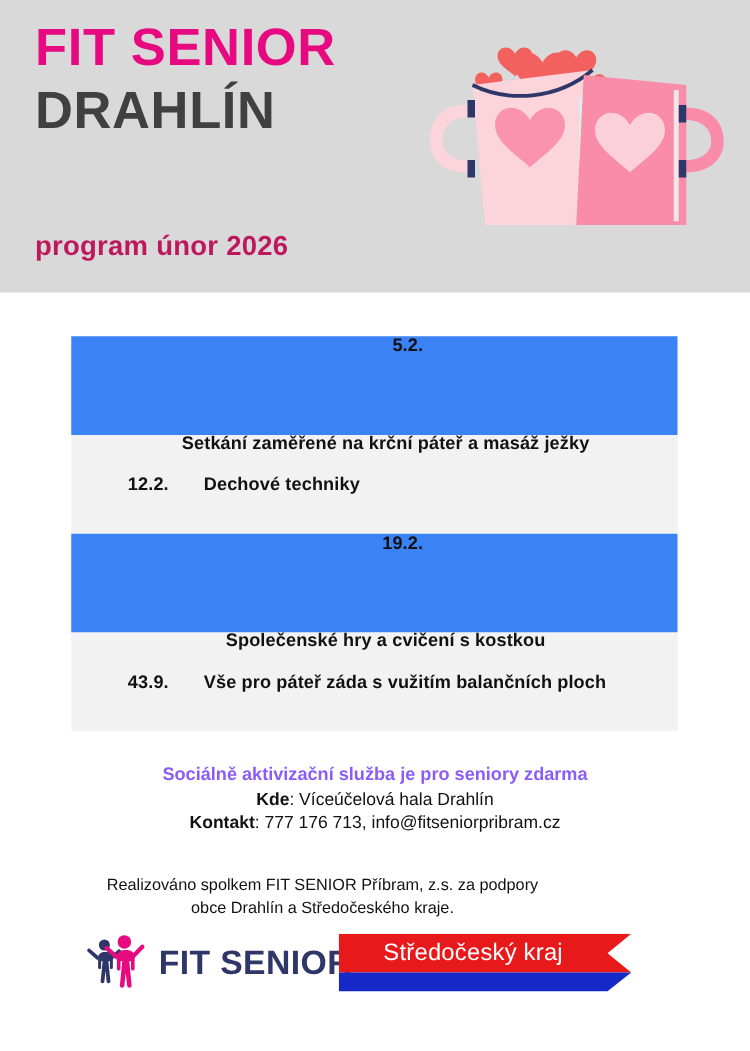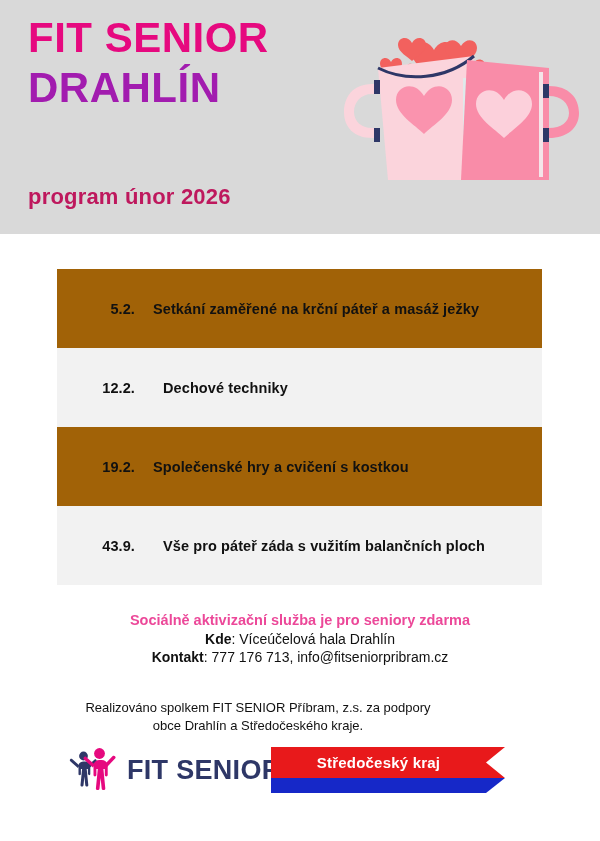--- a/index.html
+++ b/index.html
@@ -36,21 +36,21 @@
     letter-spacing: 0.5px;
     color: #e6097f;
     line-height: 1.05;
     margin: 0;
     white-space: nowrap;
   }
   .title-line2 {
     font-size: 42px;
     font-weight: 800;
     letter-spacing: 0.5px;
-    color: #a21caf;
+    color: #404040;
     line-height: 1.05;
     margin: 6px 0 0 0;
     white-space: nowrap;
   }
   .subtitle {
     position: absolute;
     left: 28px;
     top: 184px;
     font-size: 22px;
     font-weight: 700;
@@ -75,21 +75,21 @@
     left: 57px;
     top: 269px;
     width: 485px;
   }
   .program-row {
     display: flex;
     align-items: center;
     height: 79px;
     box-sizing: border-box;
   }
-  .program-row.shade-dark  { background: #a16207; }
+  .program-row.shade-dark  { background: #3b82f6; flex-direction: column; }
   .program-row.shade-light { background: #f2f2f2; gap: 10px; }
   .row-date {
     width: 78px;
     flex: 0 0 78px;
     text-align: right;
     padding-right: 0px;
     font-size: 14.5px;
     font-weight: 700;
     color: #111111;
     letter-spacing: 0.1px;
@@ -106,21 +106,21 @@
   .info-block {
     position: absolute;
     left: 0;
     top: 612px;
     width: 600px;
     text-align: center;
   }
   .info-headline {
     font-size: 14.5px;
     font-weight: 700;
-    color: #ec4899;
+    color: #8b5cf6;
     margin: 0 0 3px 0;
   }
   .info-line {
     font-size: 14px;
     font-weight: 400;
     color: #111111;
     margin: 0 0 2px 0;
   }
   .info-line b { font-weight: 700; }
 
@@ -173,22 +173,22 @@
   .logo-kraj svg { display: block; }
   .kraj-text {
     position: absolute;
     left: 0; top: 0;
     width: 215px;
     height: 31px;
     display: flex;
     align-items: center;
     justify-content: center;
     color: #ffffff;
-    font-size: 15px;
-    font-weight: 700;
+    font-size: 19px;
+    font-weight: 400;
     letter-spacing: 0.2px;
     pointer-events: none;
   }
 </style>
 </head>
 <body>
 
 <div class="header-band">
 
   <div class="title-block">

